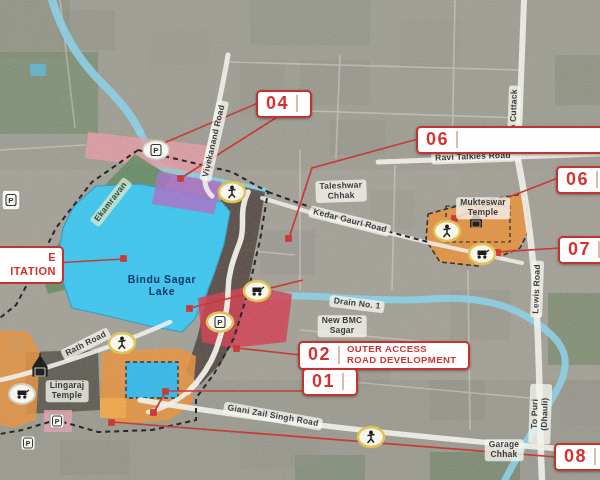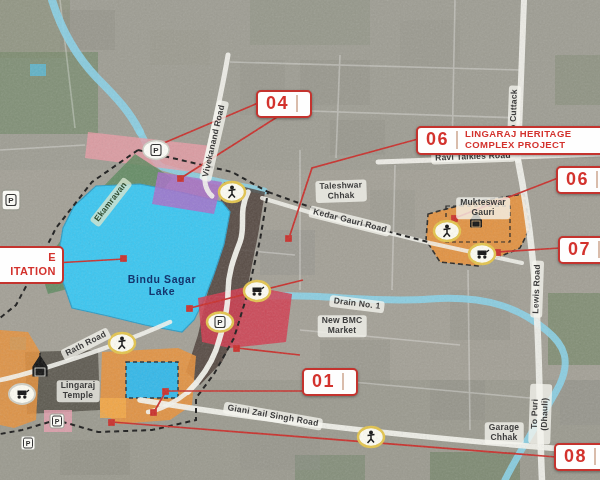--- a/index.html
+++ b/index.html
@@ -250,54 +250,58 @@
   <rect width="600" height="480" filter="url(#grain)" opacity=".16"></rect>
 </svg>
 
 <div class="maplabel" style="left:214px;top:141px;--r:-77deg">Vivekanand Road</div>
 <div class="maplabel" style="left:514px;top:112px;--r:-88deg">To Cuttack</div>
 <div class="maplabel" style="left:473px;top:157px;--r:-2deg">Ravi Talkies Road</div>
 <div class="maplabel" style="left:341px;top:191px;--r:-2deg">Taleshwar
 Chhak</div>
 <div class="maplabel" style="left:350px;top:221px;--r:14deg">Kedar Gauri Road</div>
 <div class="maplabel" style="left:483px;top:208px">Mukteswar
-Gauri</div>
+Temple</div>
 <div class="maplabel" style="left:537px;top:289px;--r:-88deg">Lewis Road</div>
 <div class="maplabel" style="left:357px;top:304px;--r:7deg">Drain No. 1</div>
 <div class="maplabel" style="left:342px;top:326px">New BMC
-Market</div>
+Sagar</div>
 <div class="maplabel green-label" style="left:111px;top:202px;--r:-52deg">Ekamravan</div>
 <div class="maplabel lake-label" style="left:162px;top:285px">Bindu Sagar
 Lake</div>
 <div class="maplabel" style="left:86px;top:344px;--r:-27deg">Rath Road</div>
-<div class="maplabel" style="left:78px;top:391px">Lingaraj
+<div class="maplabel" style="left:67px;top:391px">Lingaraj
 Temple</div>
 <div class="maplabel" style="left:273px;top:416px;--r:10deg">Giani Zail Singh Road</div>
-<div class="maplabel" style="left:504px;top:433px">Garage
+<div class="maplabel" style="left:504px;top:450px">Garage
 Chhak</div>
 <div class="maplabel" style="left:540px;top:414px;--r:-88deg">To Puri (Dhauli)</div>
 
 <div class="callout" style="left:256px;top:90px">
   <span class="num">04</span>
   <span class="sep"></span>
 </div>
 <div class="callout" style="left:416px;top:126px;width:220px">
   <span class="num">06</span>
   <span class="sep"></span>
-  <span class="lbl">LINGARAJ HERITAGE
-COMPLEX PROJECT</span>
 </div>
 <div class="callout" style="left:556px;top:166px;width:80px">
   <span class="num">06</span>
   <span class="sep"></span>
 </div>
 <div class="callout" style="left:558px;top:236px;width:80px">
   <span class="num">07</span>
   <span class="sep"></span>
 </div>
+<div class="callout" style="left:298px;top:341px">
+  <span class="num">02</span>
+  <span class="sep"></span>
+  <span class="lbl">OUTER ACCESS
+ROAD DEVELOPMENT</span>
+</div>
 <div class="callout" style="left:302px;top:368px">
   <span class="num">01</span>
   <span class="sep"></span>
 </div>
 <div class="callout" style="left:554px;top:443px;width:80px">
   <span class="num">08</span>
   <span class="sep"></span>
 </div>
 <div class="callout-partial" style="left:-44px;top:246px;width:92px">E
 ITATION</div>

